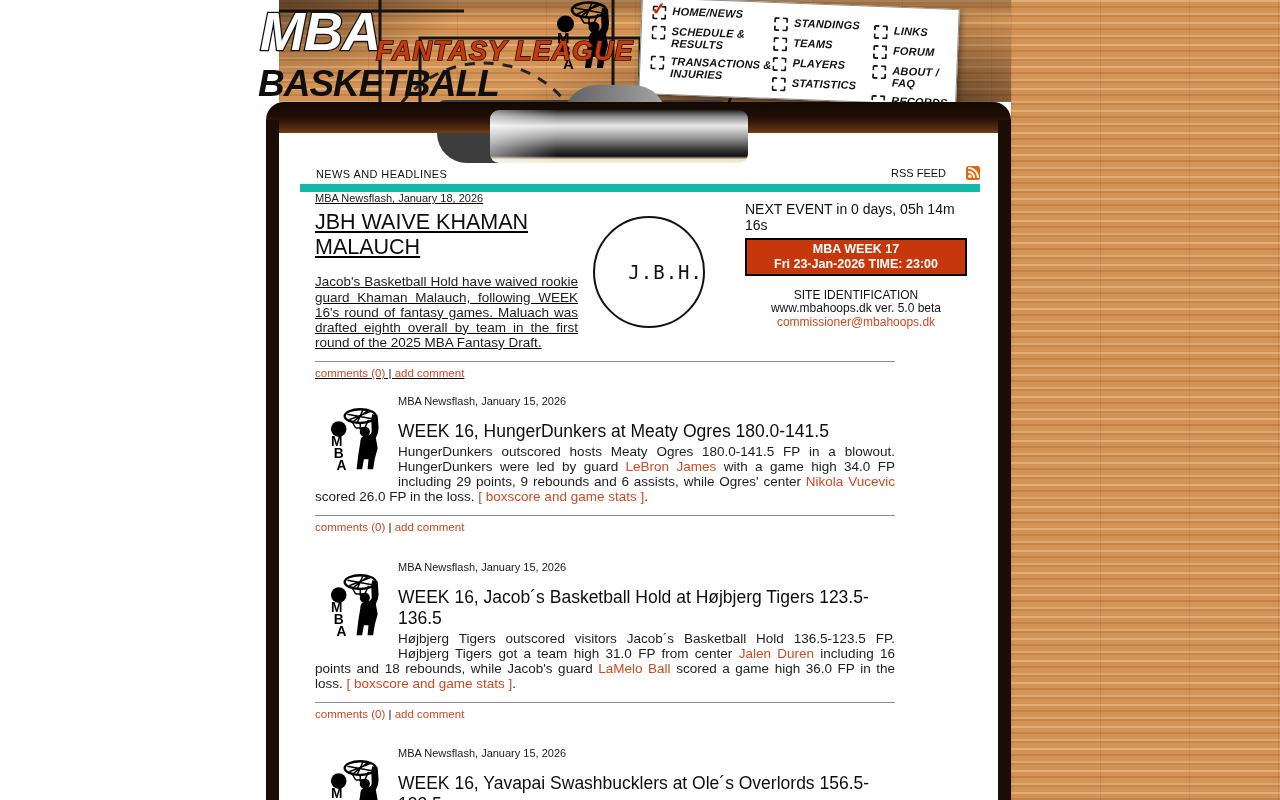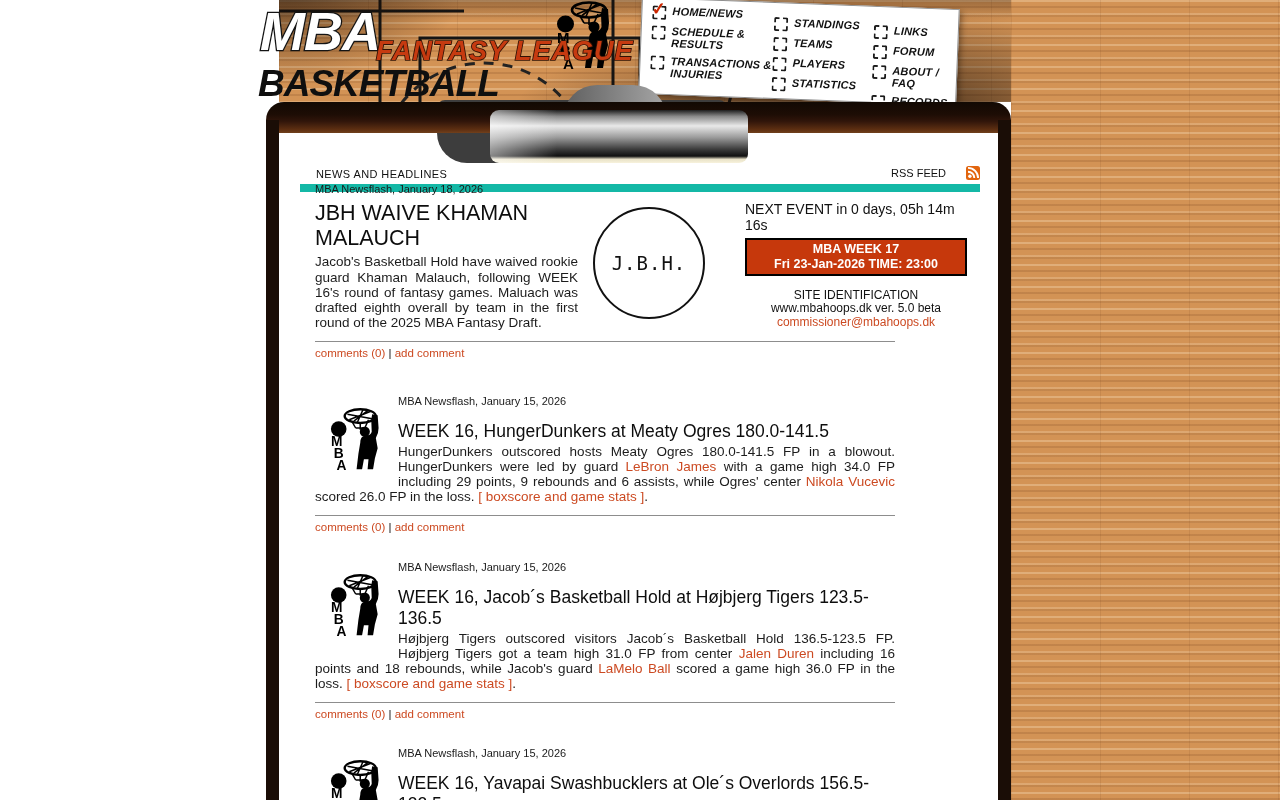--- a/index.html
+++ b/index.html
@@ -82,30 +82,30 @@
   #info-col{position:absolute;left:745px;top:201px;width:222px;z-index:2}
   #countdown{font-size:14px;color:#111;text-align:left}
   #event-box{margin-top:5px;background:#c6380c;border:2px solid #000;color:#fff;
         font-weight:700;font-size:12.5px;line-height:1.18;text-align:center;padding:2px 0}
   #site-id{margin-top:13px;text-align:center;font-size:12px;line-height:1.16;color:#111}
   a.mail,#site-id .mail{color:#cc4a22;text-decoration:none;cursor:pointer}
   
   .article{position:absolute;left:315px;width:580px;z-index:2}
   .a-date{font-size:11px;color:#1a1a1a}
   .a-title{font-size:17.5px;color:#0d0d0d;margin:14px 0 2px;line-height:1.2}
-  .a-title.big{font-size:21.5px;line-height:1.15;max-width:276px;margin:6px 0 4px}
+  .a-title.big{font-size:21.5px;line-height:1.15;max-width:276px;margin:6px 0 15px}
   .a-body{font-size:13.5px;line-height:1.12;color:#1c1c1c;text-align:justify}
   .a-body.narrow{width:263px}
   .a-body a,.a-comments a{color:#cc4a22;text-decoration:none;cursor:pointer}
   .thumb{float:left;width:55px;height:64px;margin:12px 13px 10px 15px}
   hr.rule{border:0;border-top:1px solid #8d8d8d;margin:11px 0 5px}
   .a-comments{font-size:11.5px;color:#111}
   
   #jbh-logo{position:absolute;left:278px;top:24px;width:108px;height:108px;border:2.5px solid #111;
-        border-radius:50%;background:#fff;display:flex;align-items:center;justify-content:center}
+        border-radius:50%;background:#fff;display:flex;align-items:center;justify-content:flex-end}
   #jbh-logo span{font-family:"DejaVu Sans Mono",monospace;font-size:19px;color:#111;letter-spacing:1px}
 </style>
 </head>
 <body>
 
 <div id="wood-right" class="wood"></div>
 
 <div id="header-wood" class="wood">
   <svg id="court-lines" viewBox="0 0 732 102" preserveAspectRatio="none">
     <line x1="0" y1="11" x2="185" y2="11" stroke="#151515" stroke-width="3"></line>
@@ -216,21 +216,21 @@
     <div>MBA WEEK 17</div>
     <div>Fri 23-Jan-2026  TIME: 23:00</div>
   </div>
   <div id="site-id">
     <div>SITE IDENTIFICATION</div>
     <div>www.mbahoops.dk ver. 5.0 beta</div>
     <a class="mail">commissioner@mbahoops.dk</a>
   </div>
 </div>
 
-<div class="article" style="top: 183px;">
+<div class="article" style="top: 192px; text-decoration: underline;">
     <div class="a-date">MBA Newsflash, January 18, 2026</div>
     <div class="a-title big">JBH WAIVE KHAMAN MALAUCH</div>
     <div class="a-body narrow">Jacob's Basketball Hold have waived rookie guard Khaman Malauch, following WEEK 16's round of fantasy games. Maluach was drafted eighth overall by team in the first round of the 2025 MBA Fantasy Draft.</div>
     <div id="jbh-logo">
       <span>J.B.H.</span>
     </div>
     <hr class="rule">
     <div class="a-comments"><a>comments (0)</a><span> | </span><a>add comment</a></div>
   </div>
 <div class="article" style="top: 395px;">

